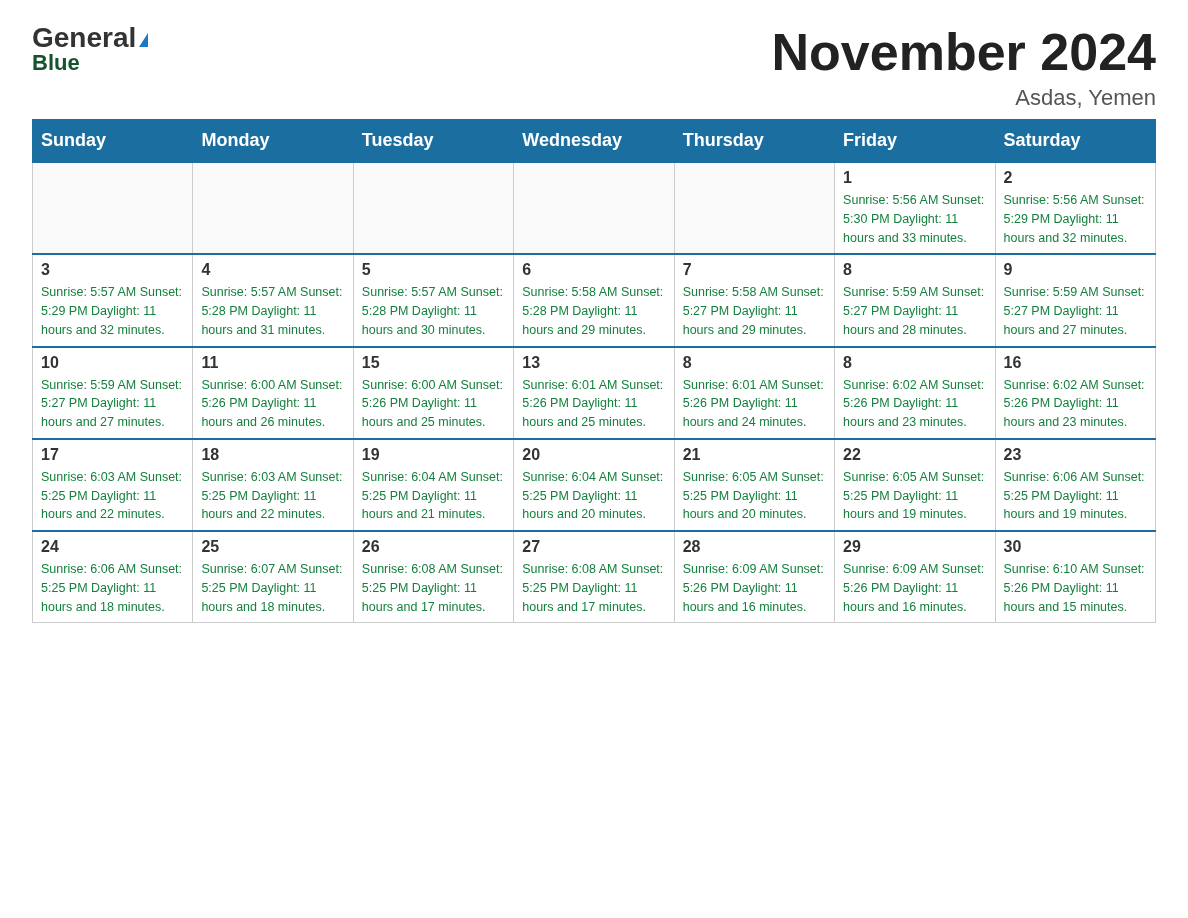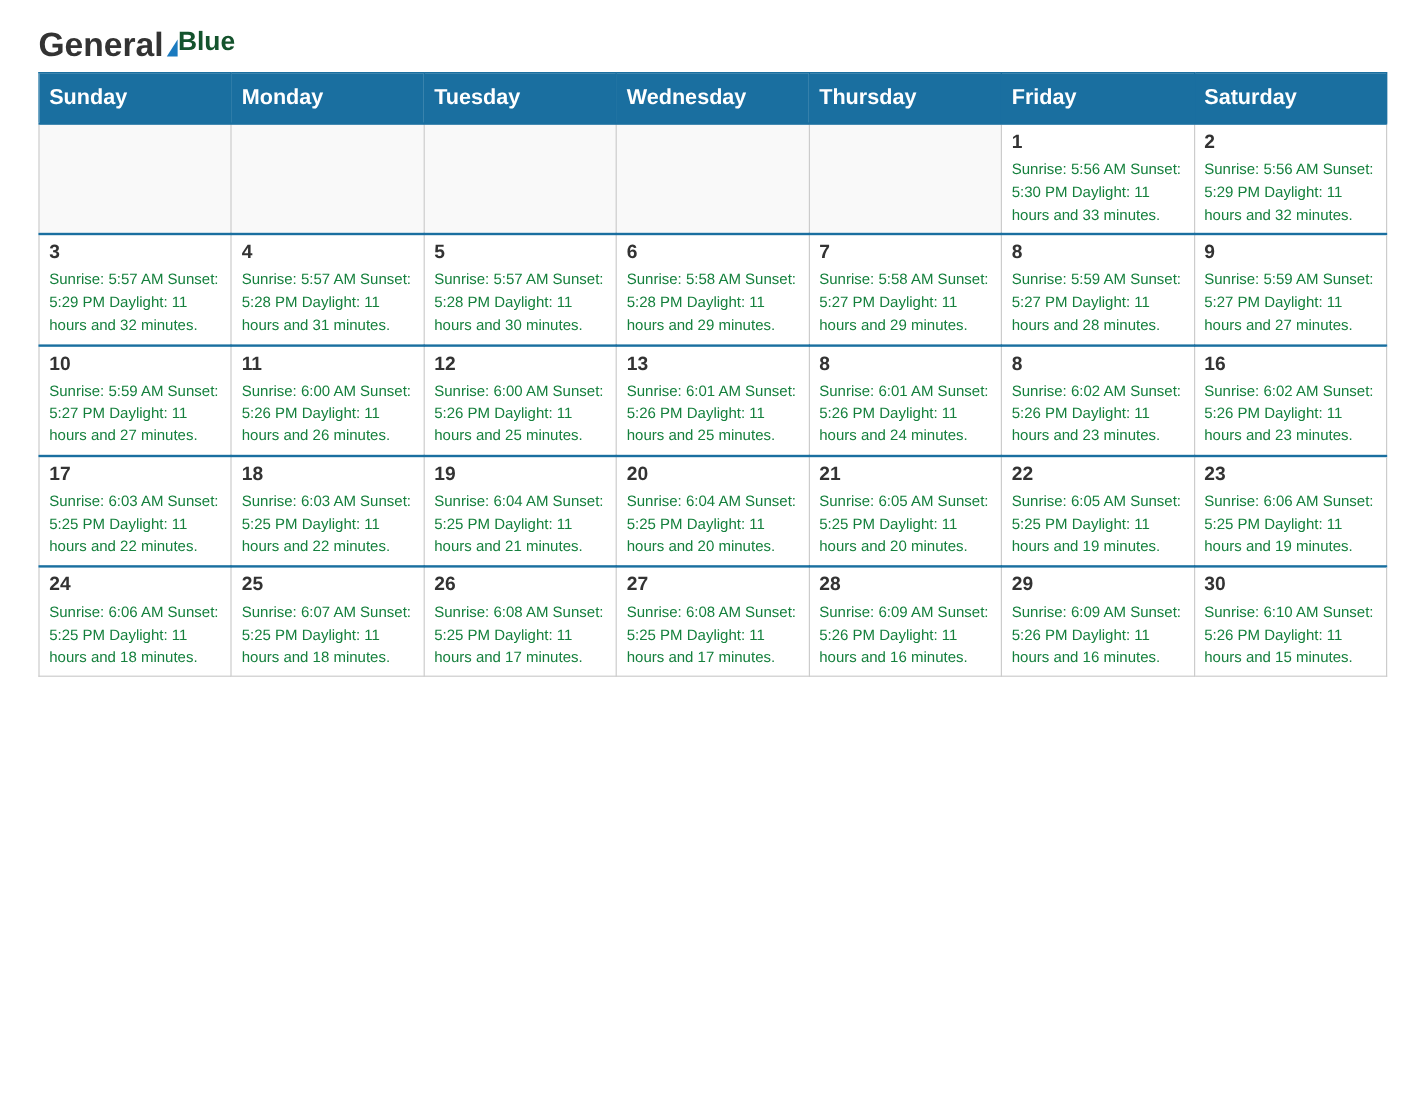--- a/index.html
+++ b/index.html
@@ -11,21 +11,21 @@
       min-height: 918px;
     }
     .header {
       display: flex;
       justify-content: space-between;
       align-items: flex-start;
       margin-bottom: 8px;
     }
     .logo {
       display: flex;
-      flex-direction: row;
+      flex-direction: column;
       align-items: flex-start;
     }
     .logo-general {
       font-size: 28px;
       font-weight: bold;
       color: #333;
       line-height: 1;
     }
     .logo-general span {
       color: #1a7abf;
@@ -97,20 +97,24 @@
   </style>
 </head>
 <body>
 
 <div class="header">
   <div class="logo">
     <div class="logo-general"><span style="color: rgb(51, 51, 51);">General</span><span style="display: inline-block; width: 0px; height: 0px; border-left: 9px solid transparent; border-right: 0px solid transparent; border-bottom: 14px solid rgb(26, 122, 191); margin-left: 3px; vertical-align: middle;"></span></div>
     <div class="logo-blue">
       <span>Blue</span>
     </div>
+  </div>
+  <div class="title-block">
+    <h1>November 2024</h1>
+    <div class="subtitle">Asdas, Yemen</div>
   </div>
 </div>
 
 <table class="calendar">
   <thead>
     <tr>
     <th>Sunday</th>
         <th>Monday</th>
         <th>Tuesday</th>
         <th>Wednesday</th>
@@ -201,21 +205,21 @@
 and 27 minutes.</div>
         </td>
         <td>
           <span class="day-number">11</span>
           <div class="day-info">Sunrise: 6:00 AM
 Sunset: 5:26 PM
 Daylight: 11 hours
 and 26 minutes.</div>
         </td>
         <td>
-          <span class="day-number">12</span>
+          <span class="day-number">15</span>
           <div class="day-info">Sunrise: 6:00 AM
 Sunset: 5:26 PM
 Daylight: 11 hours
 and 25 minutes.</div>
         </td>
         <td>
           <span class="day-number">13</span>
           <div class="day-info">Sunrise: 6:01 AM
 Sunset: 5:26 PM
 Daylight: 11 hours

